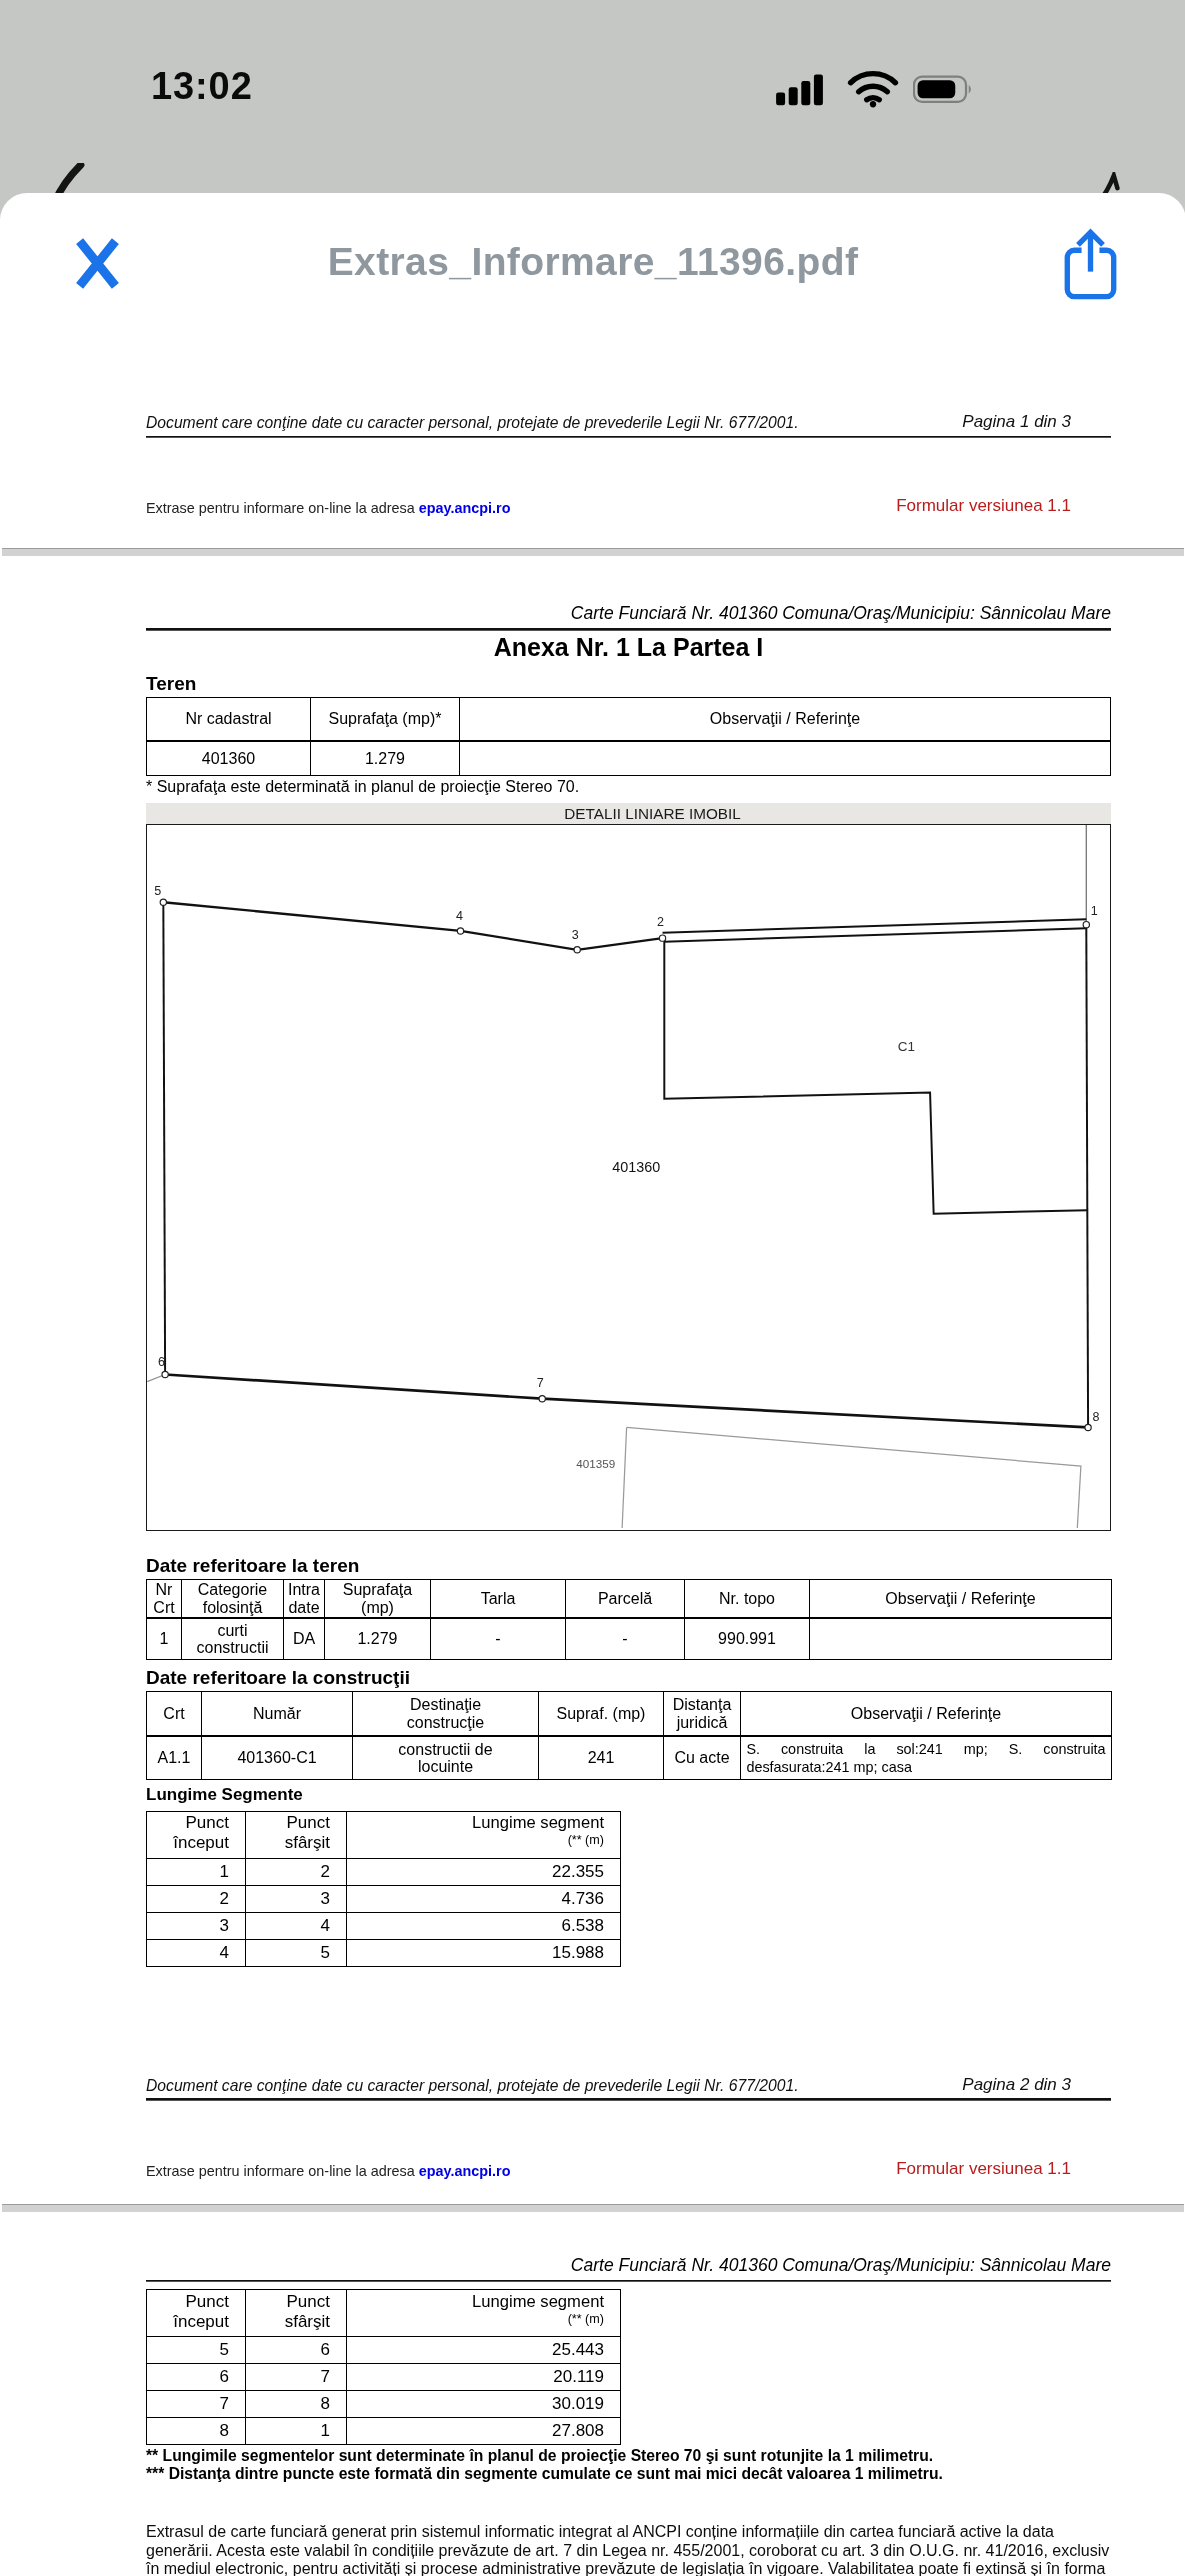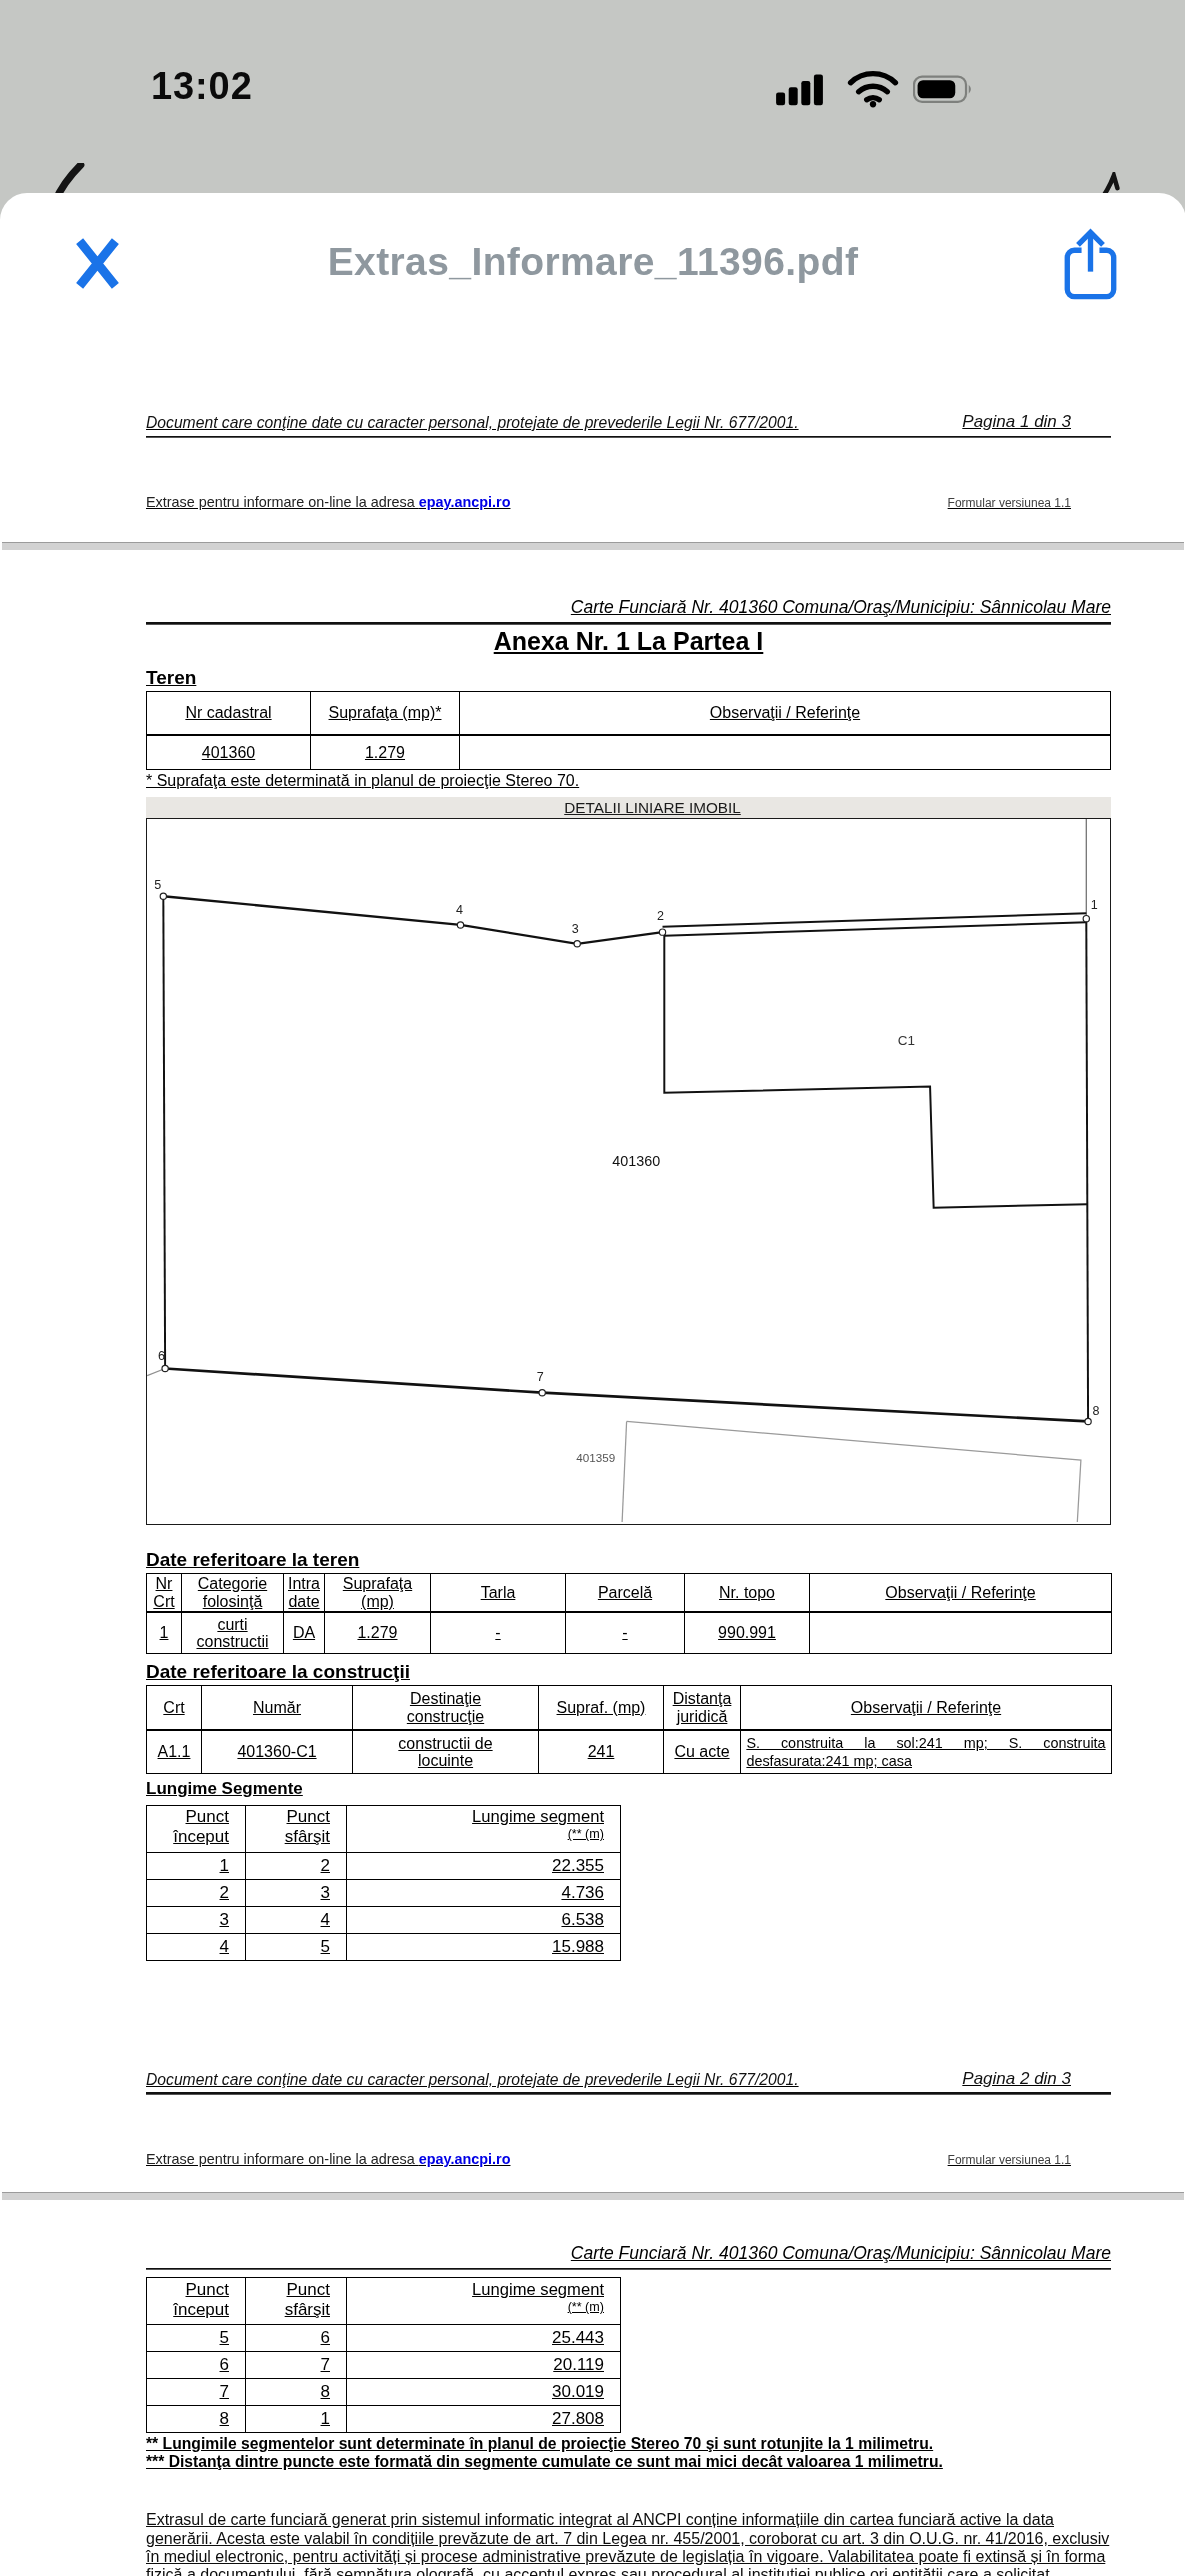--- a/index.html
+++ b/index.html
@@ -18,29 +18,29 @@
   
   .sheet { position:absolute; top:193px; left:0; width:1186px; height:2383px; background:#fff;
            border-radius:27px 27px 0 0; overflow:hidden; }
   .vheader { position:relative; height:144px; }
   .close-btn { position:absolute; left:74px; top:41px; width:47px; height:59px; cursor:pointer; }
   .vtitle { position:absolute; left:0; right:0; top:47px; text-align:center; font-size:39px; font-weight:600; color:#8f989f; letter-spacing:0.4px; }
   .share-btn { position:absolute; right:65px; top:34px; width:61px; height:75px; cursor:pointer; }
 
   
   .pdf { position:absolute; top:144px; left:0; right:0; bottom:0; background:#fff; overflow:hidden; }
-  .m { margin-left:146px; width:965px;text-decoration:underline; }
+  .m { margin-left:146px; width:965px; }
 
   .row2 { display:flex; justify-content:space-between; align-items:flex-end; }
   .privacy { font-style:italic; font-size:15.7px; color:#111; }
   .pagelabel { font-style:italic; font-size:17px; color:#111; margin-right:40px; }
   .rule { height:2.7px; background:#111; border-bottom:0.9px solid #555; }
   .extras { font-size:14.4px; color:#222; }
   .extras a { color:#0000e6; font-weight:700; text-decoration:none; }
-  .formver { font-size:12px; color:#404040; margin-right:40px;margin-top:40px; }
+  .formver { font-size:17px; color:#b91c1c; margin-right:40px;margin-top:40px; }
 
   .sep { width:1182px; margin-left:1.8px; height:8px; background:#d2d2d2; border-top:1.8px solid #9b9b9b; }
 
   .carte { font-style:italic; font-size:17.5px; text-align:right; color:#000; }
   .anexa { text-align:center; font-weight:700; font-size:25px; }
   .h1 { font-weight:700; font-size:19px; }
   .note-b { font-weight:700; font-size:15.7px; }
 
   table { border-collapse:collapse; table-layout:fixed; }
   .doc-table { border:1.8px solid #000; }

